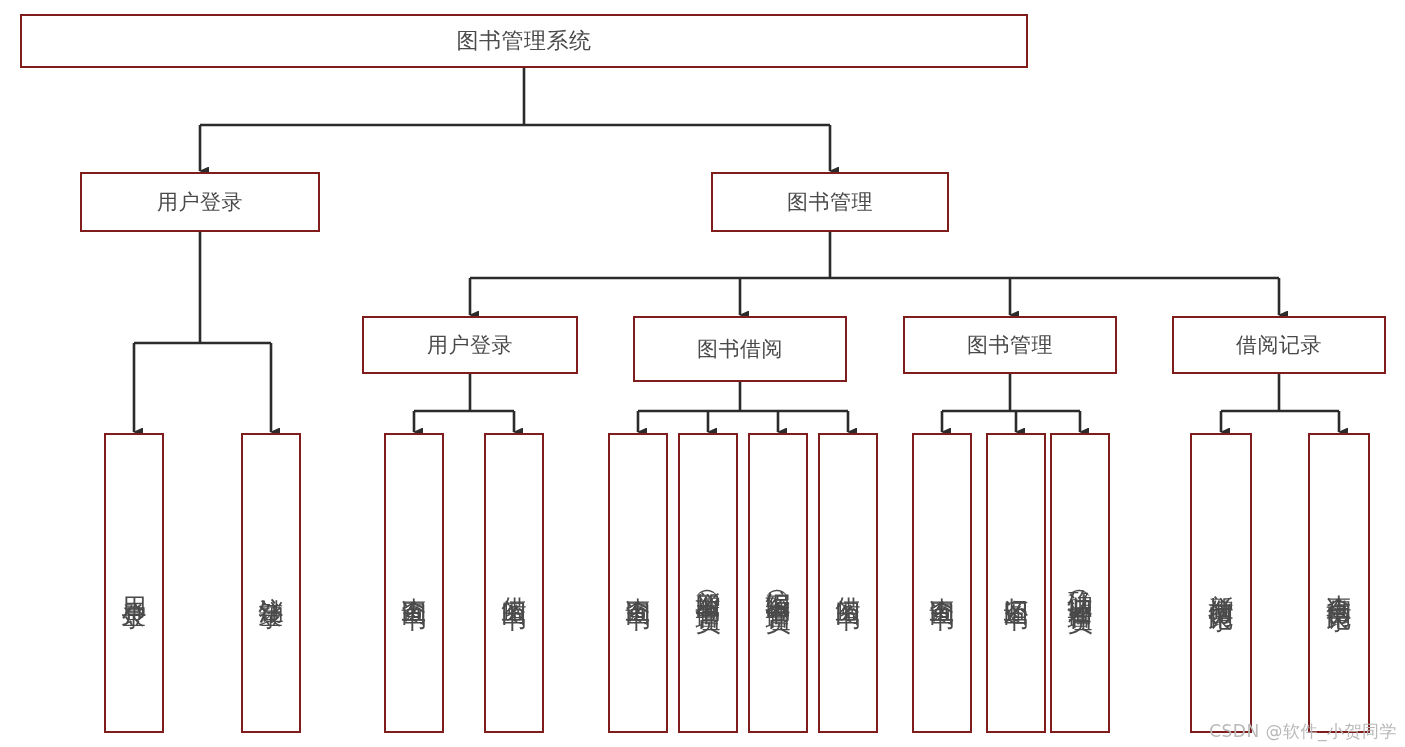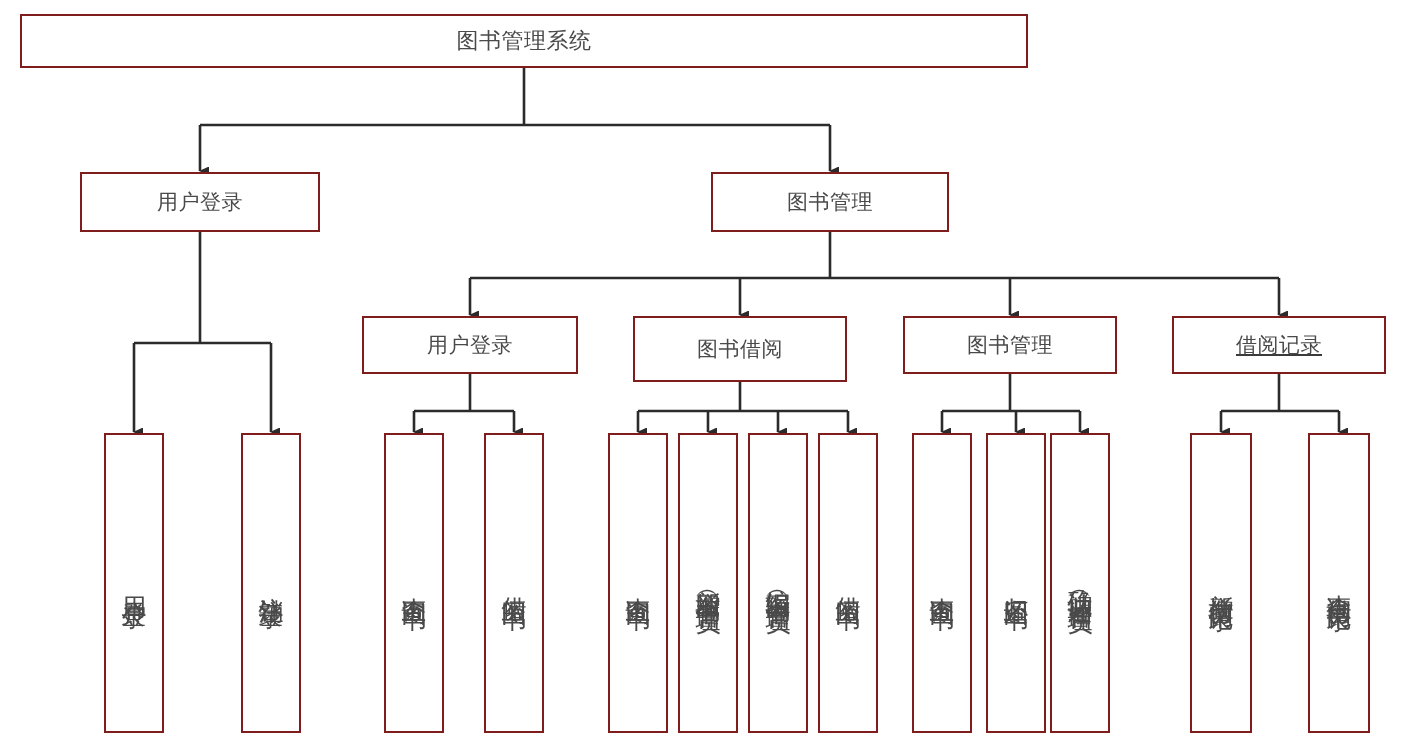--- a/index.html
+++ b/index.html
@@ -138,21 +138,21 @@
       </div>
       <div class="node horiz" id="node-n-new" style="left: 362px; top: 316px; width: 216px; height: 58px;">
         <span class="node-label">用户登录</span>
       </div>
       <div class="node horiz" id="node-n-borrow" style="left: 633px; top: 316px; width: 214px; height: 66px;">
         <span class="node-label">图书借阅</span>
       </div>
       <div class="node horiz" id="node-n-cur" style="left: 903px; top: 316px; width: 214px; height: 58px;">
         <span class="node-label">图书管理</span>
       </div>
-      <div class="node horiz" id="node-n-rec" style="left: 1172px; top: 316px; width: 214px; height: 58px; text-decoration: underline;">
+      <div class="node horiz" id="node-n-rec" style="left: 1172px; top: 316px; width: 214px; height: 58px;">
         <span class="node-label">借阅记录</span>
       </div>
       <div class="node vert" id="node-l1" style="left: 104px; top: 433px; width: 60px; height: 300px;">
         <span class="node-label">用户登录</span>
       </div>
       <div class="node vert" id="node-l2" style="left: 241px; top: 433px; width: 60px; height: 300px;">
         <span class="node-label">注销登录</span>
       </div>
       <div class="node vert" id="node-l3" style="left: 384px; top: 433px; width: 60px; height: 300px;">
         <span class="node-label">查询图书</span>
@@ -182,13 +182,14 @@
         <span class="node-label">确认归还（管理员）</span>
       </div>
       <div class="node vert" id="node-l12" style="left: 1190px; top: 433px; width: 62px; height: 300px;">
         <span class="node-label">新增借阅记录</span>
       </div>
       <div class="node vert" id="node-l13" style="left: 1308px; top: 433px; width: 62px; height: 300px;">
         <span class="node-label">查询借阅记录</span>
       </div>
     </div>
 
+  <div id="watermark">CSDN @软件_小贺同学</div>
 </div>
 
 </body></html>

